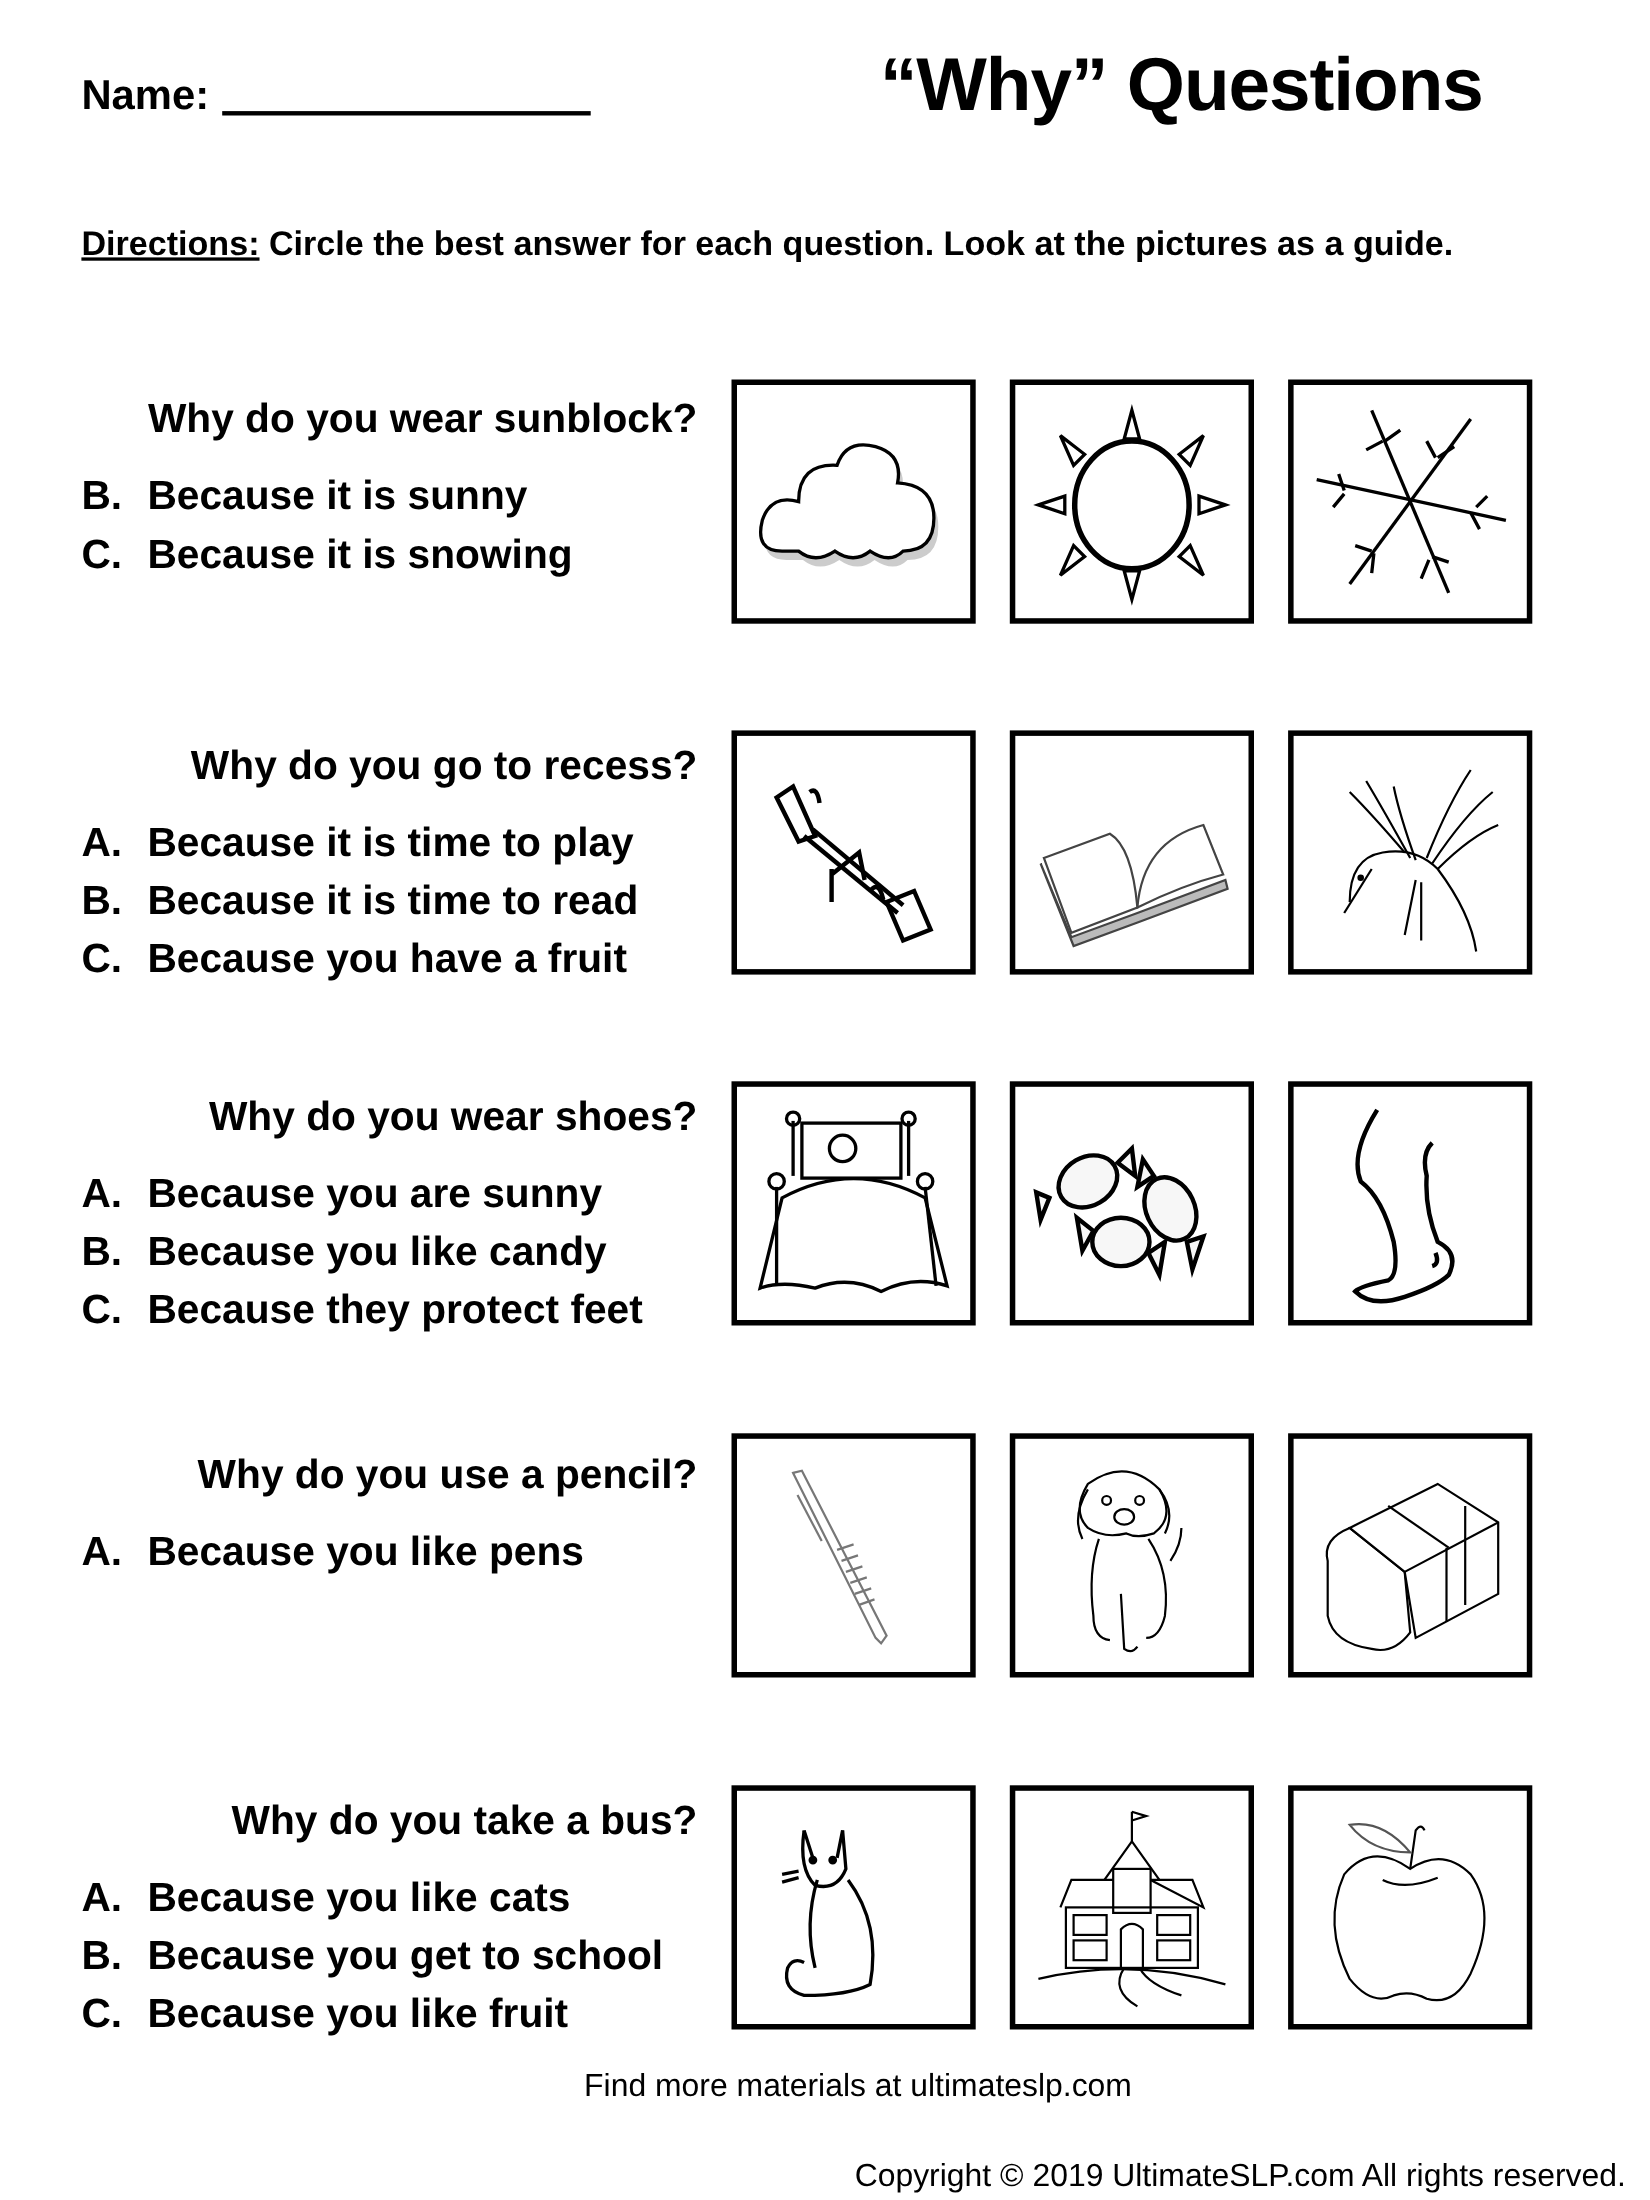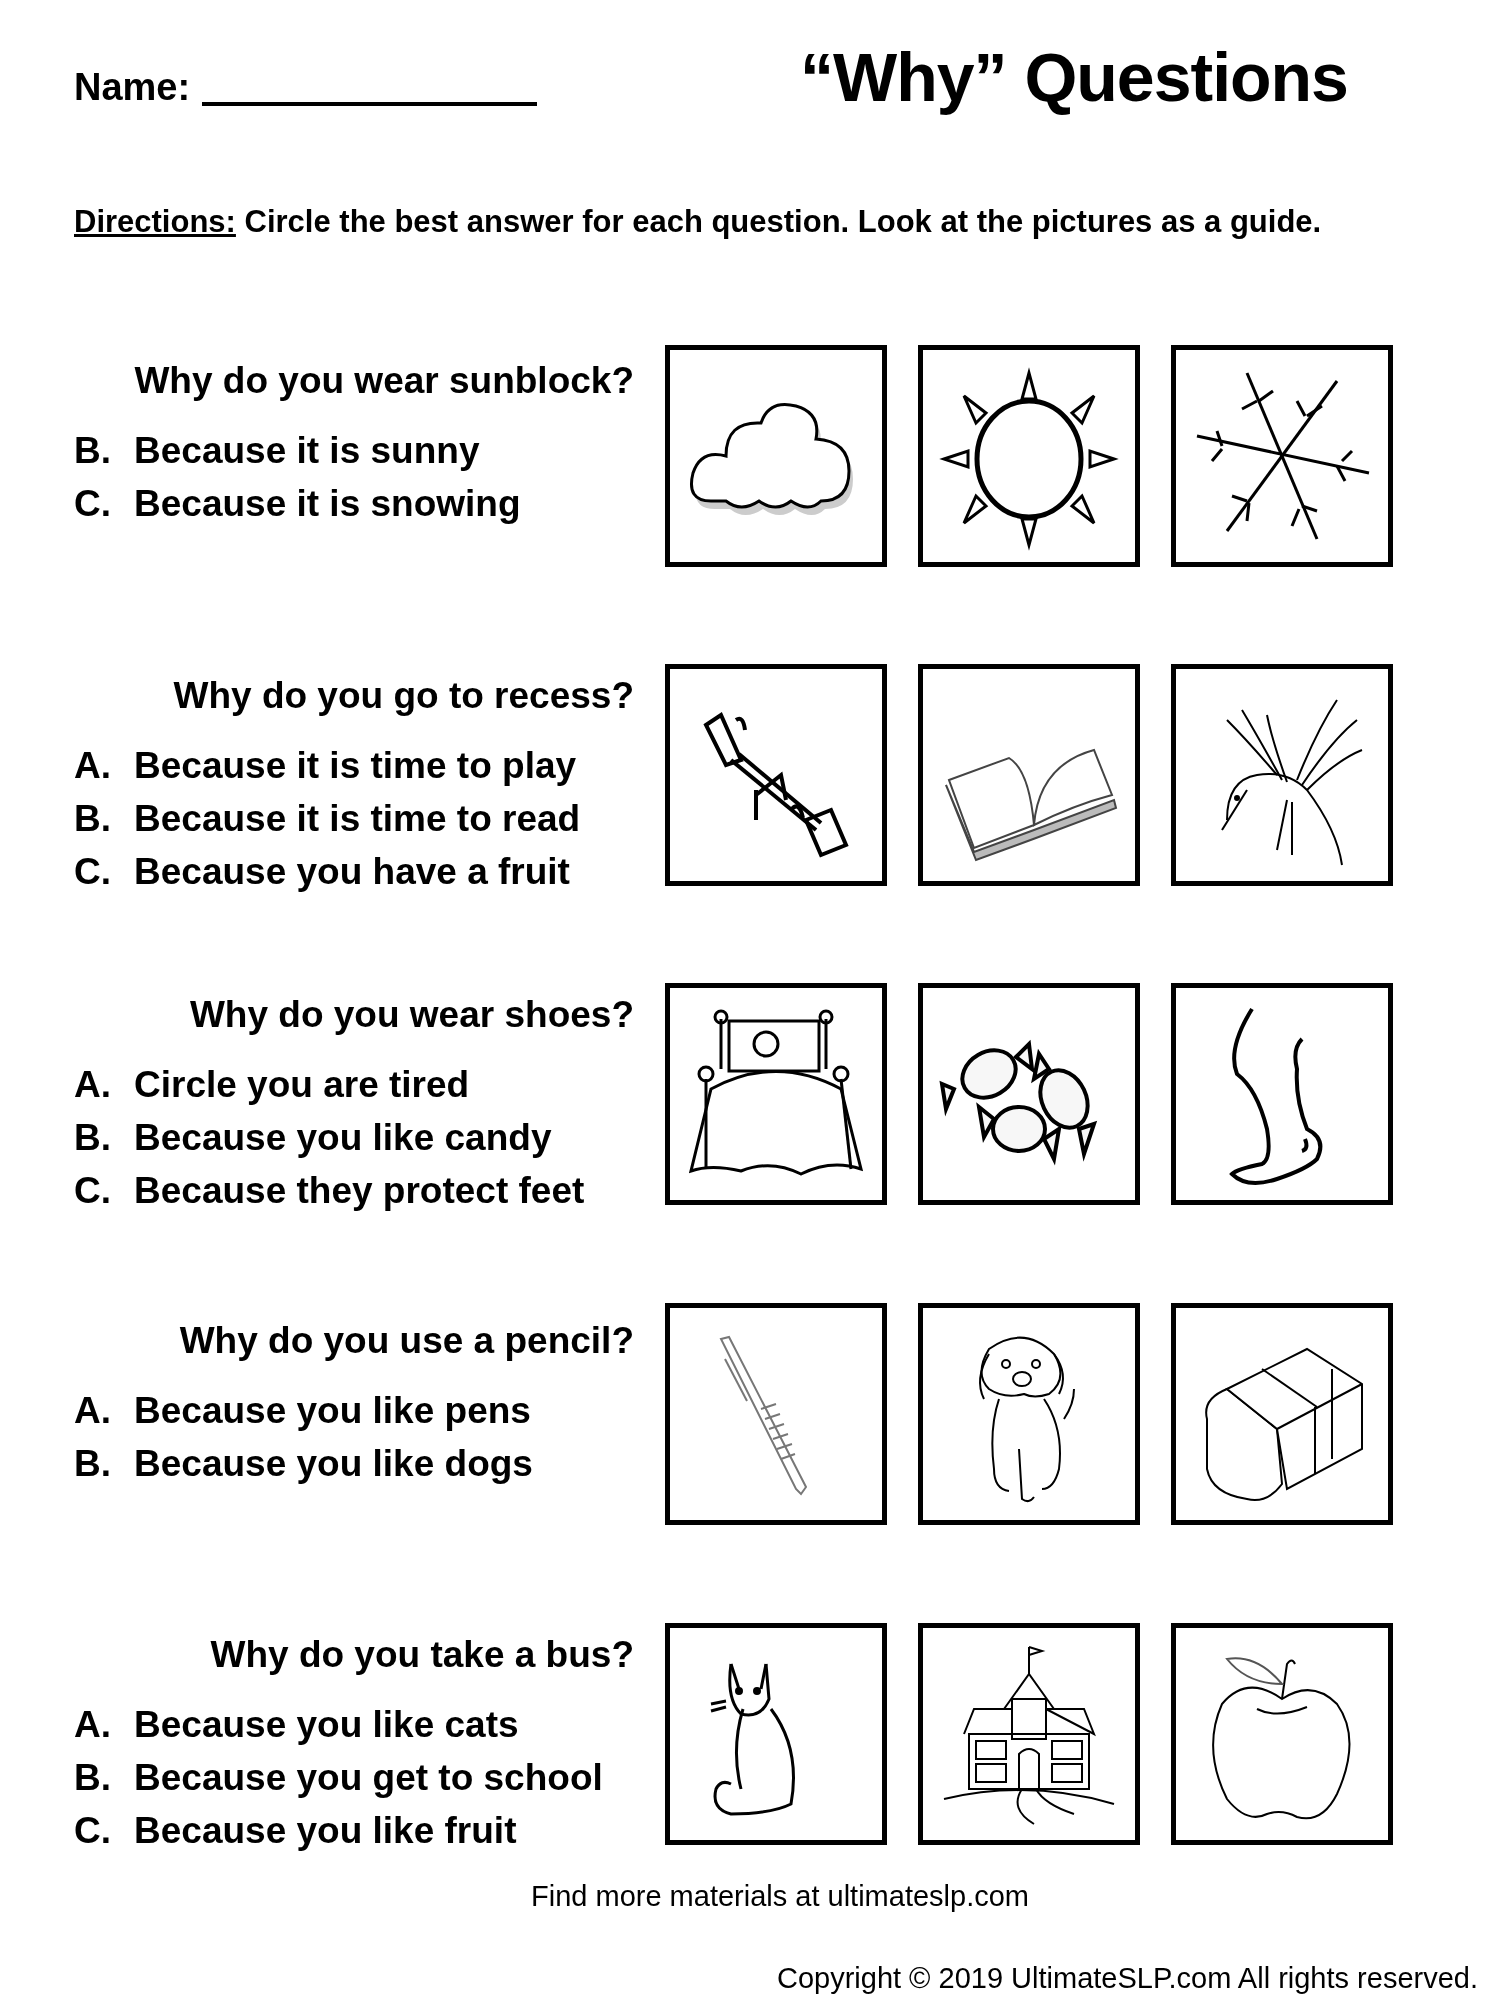--- a/index.html
+++ b/index.html
@@ -110,21 +110,21 @@
           <path d="M110 100 Q130 50 150 20 M115 105 Q145 60 170 40 M120 110 Q150 80 175 70"></path>
           <path d="M100 120 L90 170 M105 122 L105 175"></path>
           <circle cx="50" cy="118" r="2" fill="#000"></circle>
         </g>
       </svg>
   </div>
 </div>
 
 <div class="q" style="top:992px">
   <div class="qt">Why do you wear shoes?</div>
-  <div class="opt"><span class="letter">A.</span><span>Circle you are tired</span></div>
+  <div class="opt"><span class="letter">A.</span><span>Because you are sunny</span></div>
   <div class="opt"><span class="letter">B.</span><span>Because you like candy</span></div>
   <div class="opt"><span class="letter">C.</span><span>Because they protect feet</span></div>
 </div>
 <div class="pics" style="top:983px">
   <div class="box">
     <svg viewBox="0 0 190 190">
         <g stroke="#000" stroke-width="3" fill="none">
           <line x1="40" y1="20" x2="40" y2="70"></line>
           <line x1="145" y1="20" x2="145" y2="70"></line>
           <circle cx="40" cy="18" r="6"></circle>
@@ -160,21 +160,20 @@
           <path d="M65 10 Q40 50 50 75 Q70 90 80 130 Q85 160 75 165 Q50 170 45 175 Q60 190 90 180 Q120 170 130 160 Q140 140 120 130 Q108 100 110 70 Q105 50 115 40"></path>
           <path d="M118 140 Q122 150 115 152"></path>
         </g>
       </svg>
   </div>
 </div>
 
 <div class="q" style="top:1318px">
   <div class="qt">Why do you use a pencil?</div>
   <div class="opt"><span class="letter">A.</span><span>Because you like pens</span></div>
-  <div class="opt"><span class="letter">B.</span><span>Because you like dogs</span></div>
 </div>
 <div class="pics" style="top:1303px">
   <div class="box">
     <svg viewBox="0 0 190 190">
         <g stroke="#777" stroke-width="2" fill="none">
           <path d="M40 20 L48 18 L125 168 L120 175 L115 170 Z"></path>
           <line x1="44" y1="40" x2="66" y2="82"></line>
           <path d="M80 90 L95 85 M84 100 L99 95 M88 110 L103 105 M92 120 L107 115 M96 130 L111 125 M100 140 L114 135"></path>
         </g>
       </svg>

